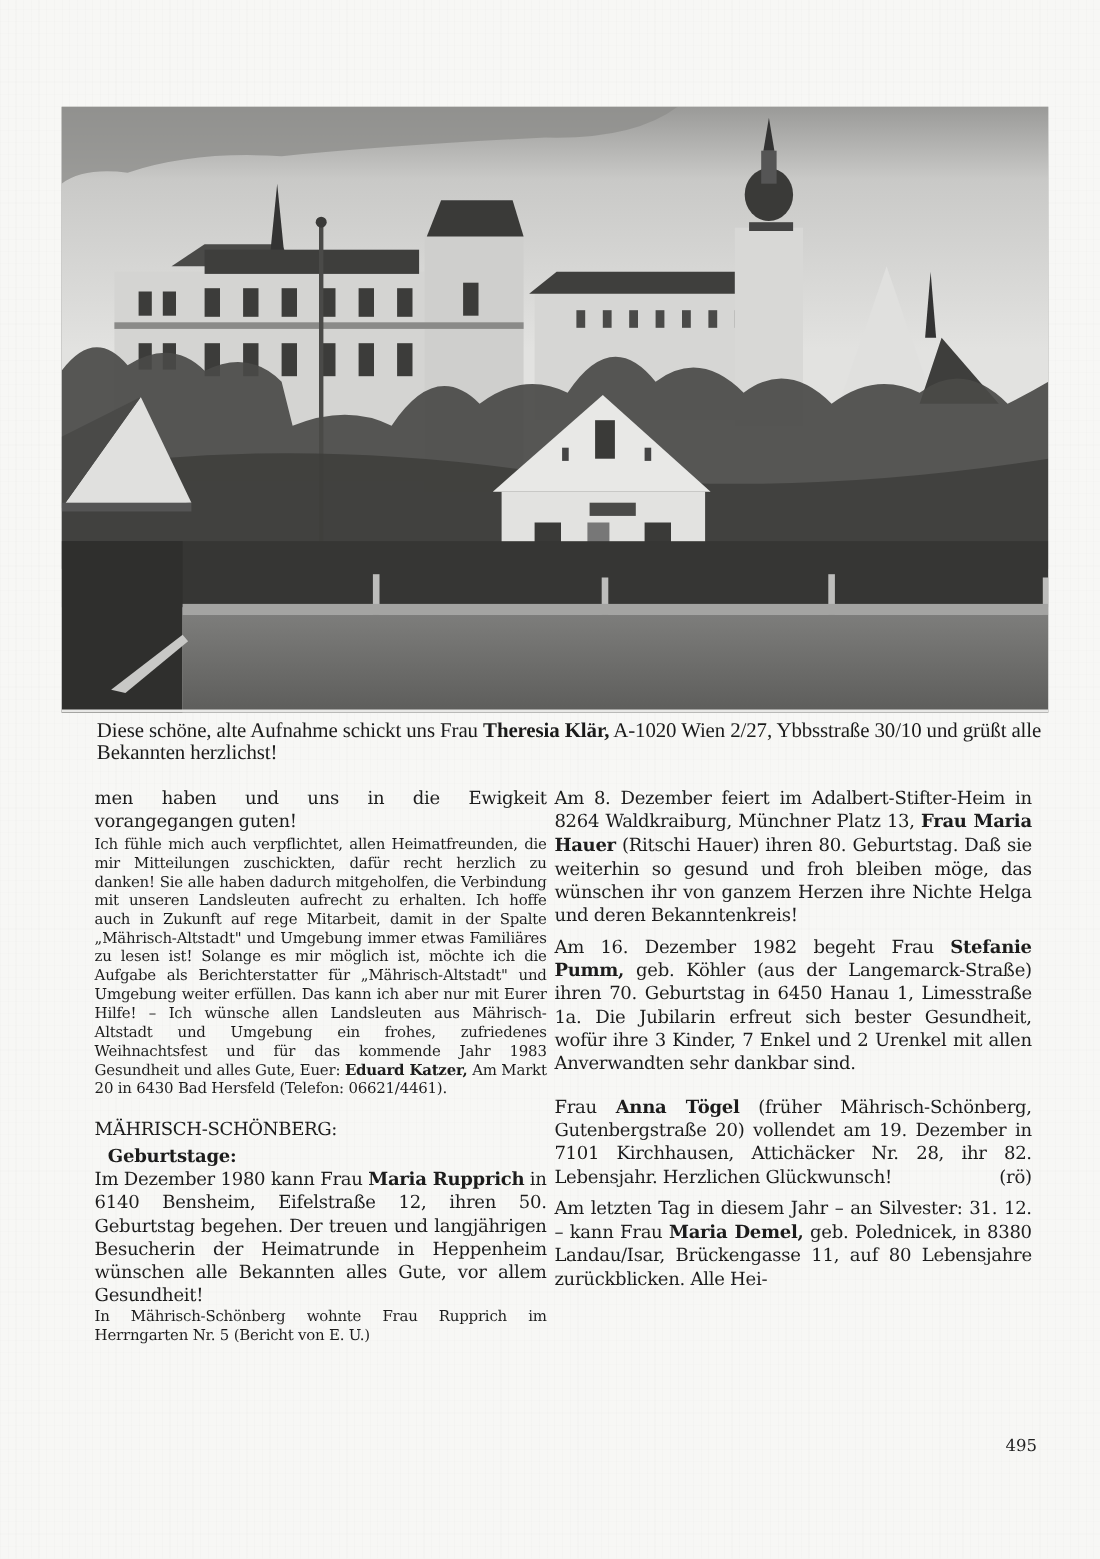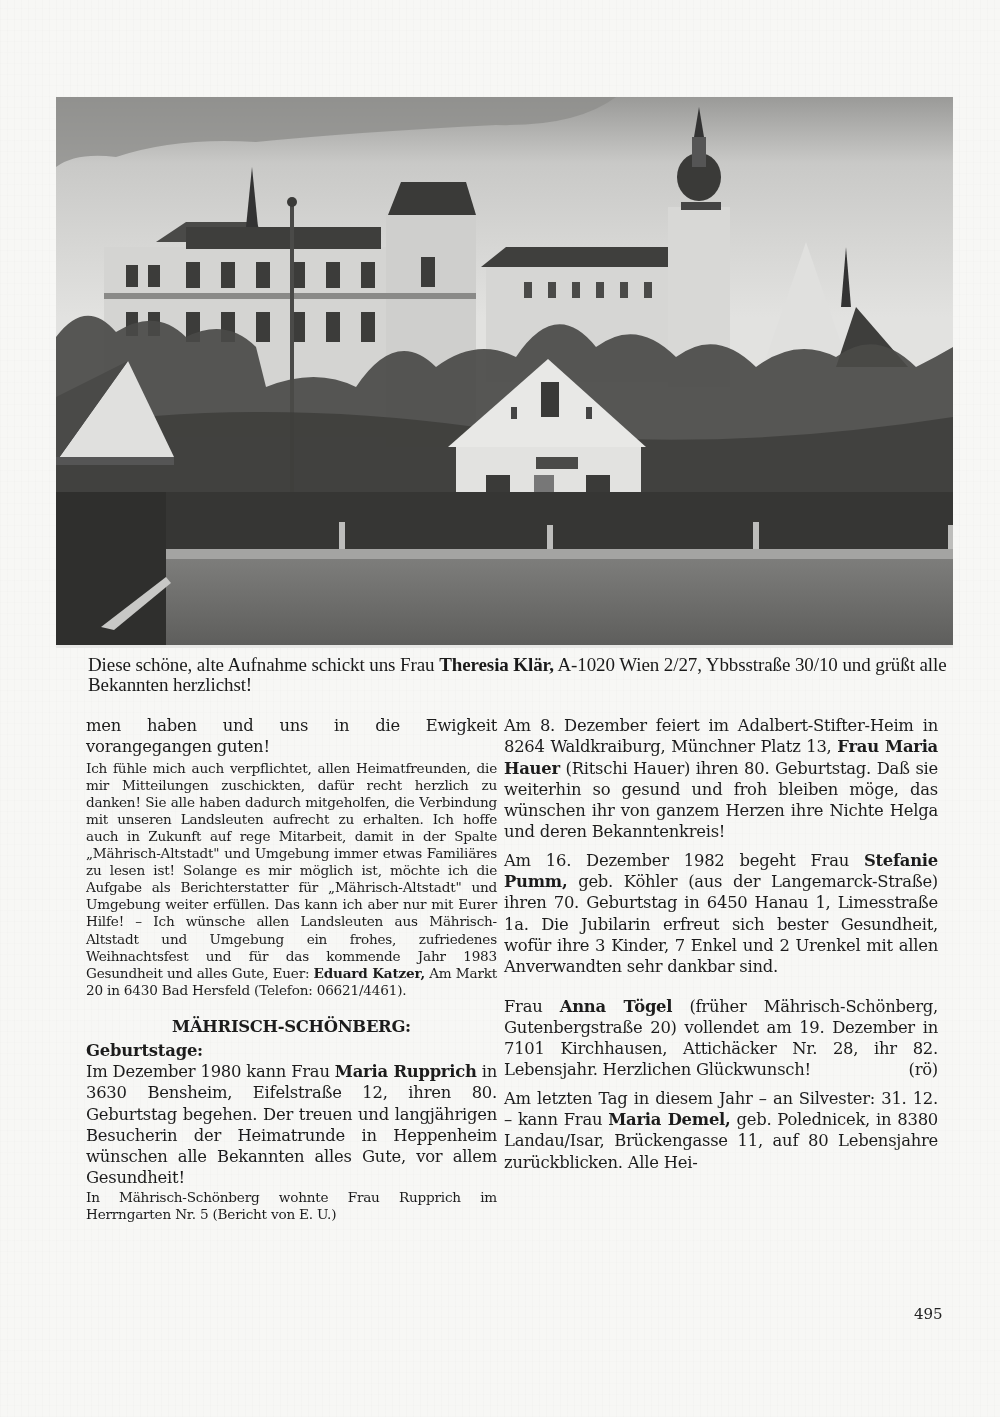--- a/index.html
+++ b/index.html
@@ -40,26 +40,25 @@
     .col-right { left: 504px; width: 434px; }
     .p {
       margin: 0; text-align: justify; hyphens: manual;
     }
     .big { font-size: 16.4px; line-height: 21.3px; letter-spacing: -0.25px; }
     .small { font-size: 13.6px; line-height: 17.1px; letter-spacing: -0.2px; }
     .p b { font-weight: bold; }
     .gap { height: 7px; }
     .gap-l { height: 18px; }
     .section-head {
-      font-size: 16.4px; font-weight: bold; line-height: 20px; margin: 0;
+      font-size: 16.4px; font-weight: normal; line-height: 20px; margin: 0;
       letter-spacing: -0.3px;
-      text-align: center;
     }
     .sub-head {
-      font-size: 16.4px; font-weight: bold; line-height: 20px; margin: 4px 0 0 0;
+      font-size: 16.4px; font-weight: bold; line-height: 20px; margin: 4px 0 0 12px;
       letter-spacing: -0.2px;
     }
     .right-tag { float: right; }
     .page-number {
       position: absolute; left: 914px; top: 1305px;
       font-family: "DejaVu Serif", serif; font-size: 15px; color: #222;
     }
   </style>
 </head>
 <body>
@@ -184,21 +183,21 @@
 
 <div class="col col-left">
   <p class="p big">men haben und uns in die Ewigkeit vorangegangen guten!</p>
   <p class="p small" style="margin-top:2px;">
     <span>Ich fühle mich auch verpflichtet, allen Heimatfreunden, die mir Mitteilungen zuschickten, dafür recht herzlich zu danken! Sie alle haben dadurch mitgeholfen, die Verbindung mit unseren Landsleuten aufrecht zu erhalten. Ich hoffe auch in Zukunft auf rege Mitarbeit, damit in der Spalte „Mährisch-Altstadt" und Umgebung immer etwas Familiäres zu lesen ist! Solange es mir möglich ist, möchte ich die Aufgabe als Berichterstatter für „Mährisch-Altstadt" und Umgebung weiter erfüllen. Das kann ich aber nur mit Eurer Hilfe! – Ich wünsche allen Landsleuten aus Mährisch-Altstadt und Umgebung ein frohes, zufriedenes Weihnachtsfest und für das kommende Jahr 1983 Gesundheit und alles Gute, Euer: </span><b>Eduard Katzer,</b><span> Am Markt 20 in 6430 Bad Hersfeld (Telefon: 06621/4461).</span>
   </p>
   <div class="gap-l"></div>
   <h2 class="section-head">MÄHRISCH-SCHÖNBERG:</h2>
   <h3 class="sub-head">Geburtstage:</h3>
   <p class="p big">
-    <span>Im Dezember 1980 kann Frau </span><b>Maria Rupprich</b><span> in 3630 Bensheim, Eifelstraße 12, ihren 80. Geburtstag begehen. Der treuen und langjährigen Besucherin der Heimatrunde in Heppenheim wünschen alle Bekannten alles Gute, vor allem Gesundheit!</span>
+    <span>Im Dezember 1980 kann Frau </span><b>Maria Rupprich</b><span> in 6140 Bensheim, Eifelstraße 12, ihren 50. Geburtstag begehen. Der treuen und langjährigen Besucherin der Heimatrunde in Heppenheim wünschen alle Bekannten alles Gute, vor allem Gesundheit!</span>
   </p>
   <p class="p small">In Mährisch-Schönberg wohnte Frau Rupprich im Herrngarten Nr. 5 (Bericht von E. U.)</p>
 </div>
 
 <div class="col col-right">
   <p class="p big">
     <span>Am 8. Dezember feiert im Adalbert-Stifter-Heim in 8264 Waldkraiburg, Münchner Platz 13, </span><b>Frau Maria Hauer</b><span> (Ritschi Hauer) ihren 80. Geburtstag. Daß sie weiterhin so gesund und froh bleiben möge, das wünschen ihr von ganzem Herzen ihre Nichte Helga und deren Bekanntenkreis!</span>
   </p>
   <div class="gap"></div>
   <p class="p big">

